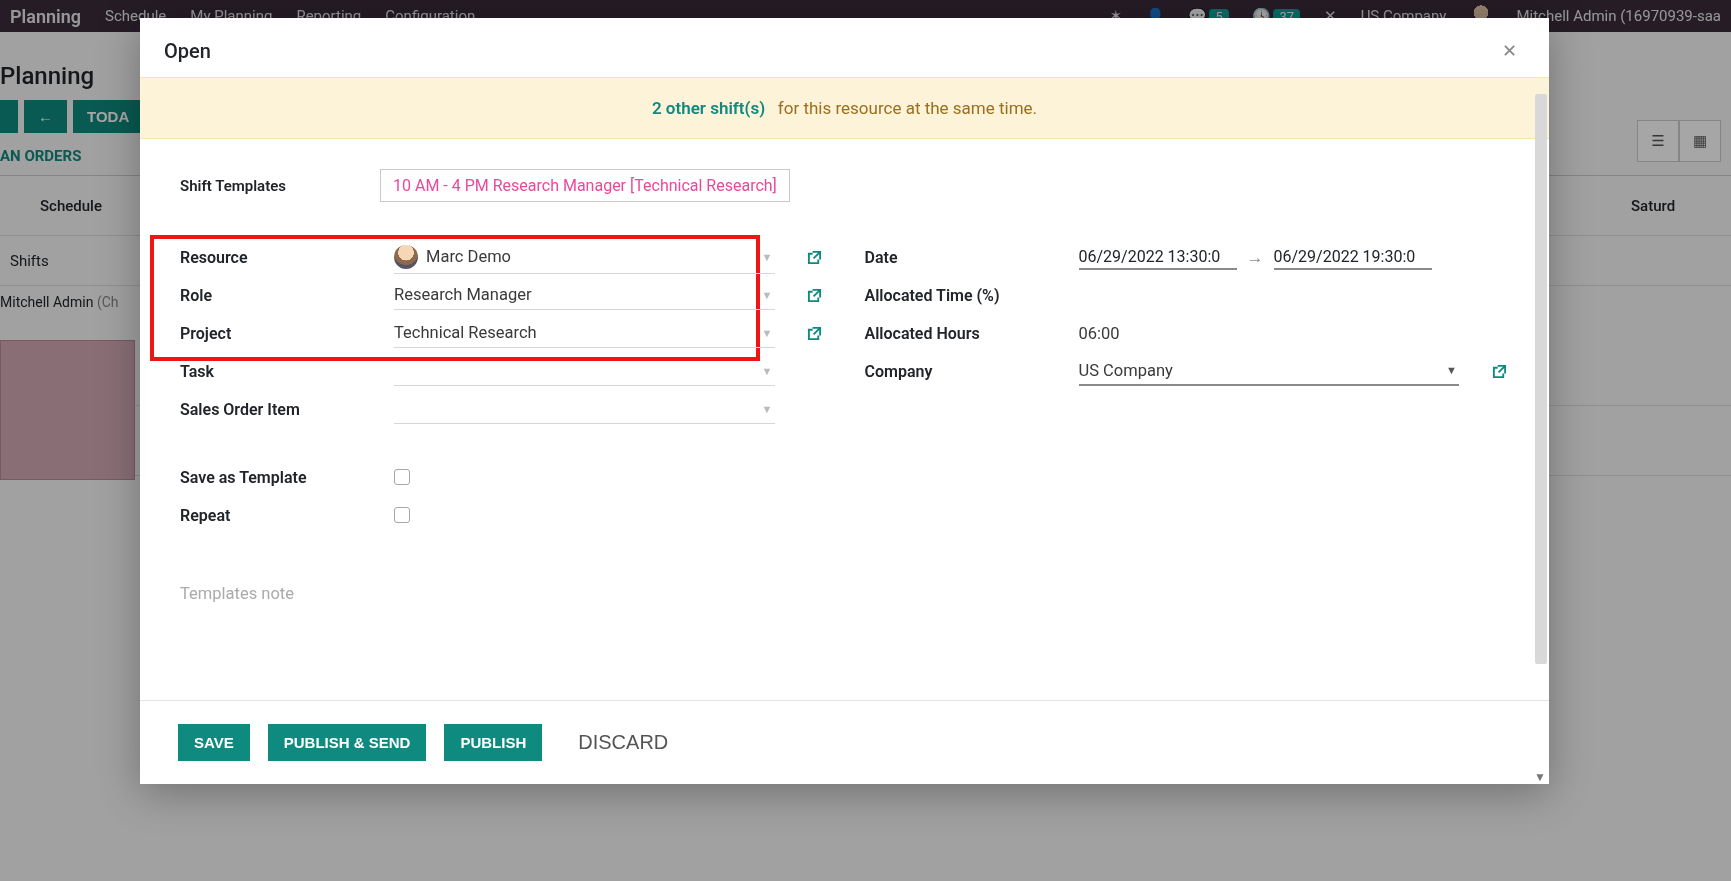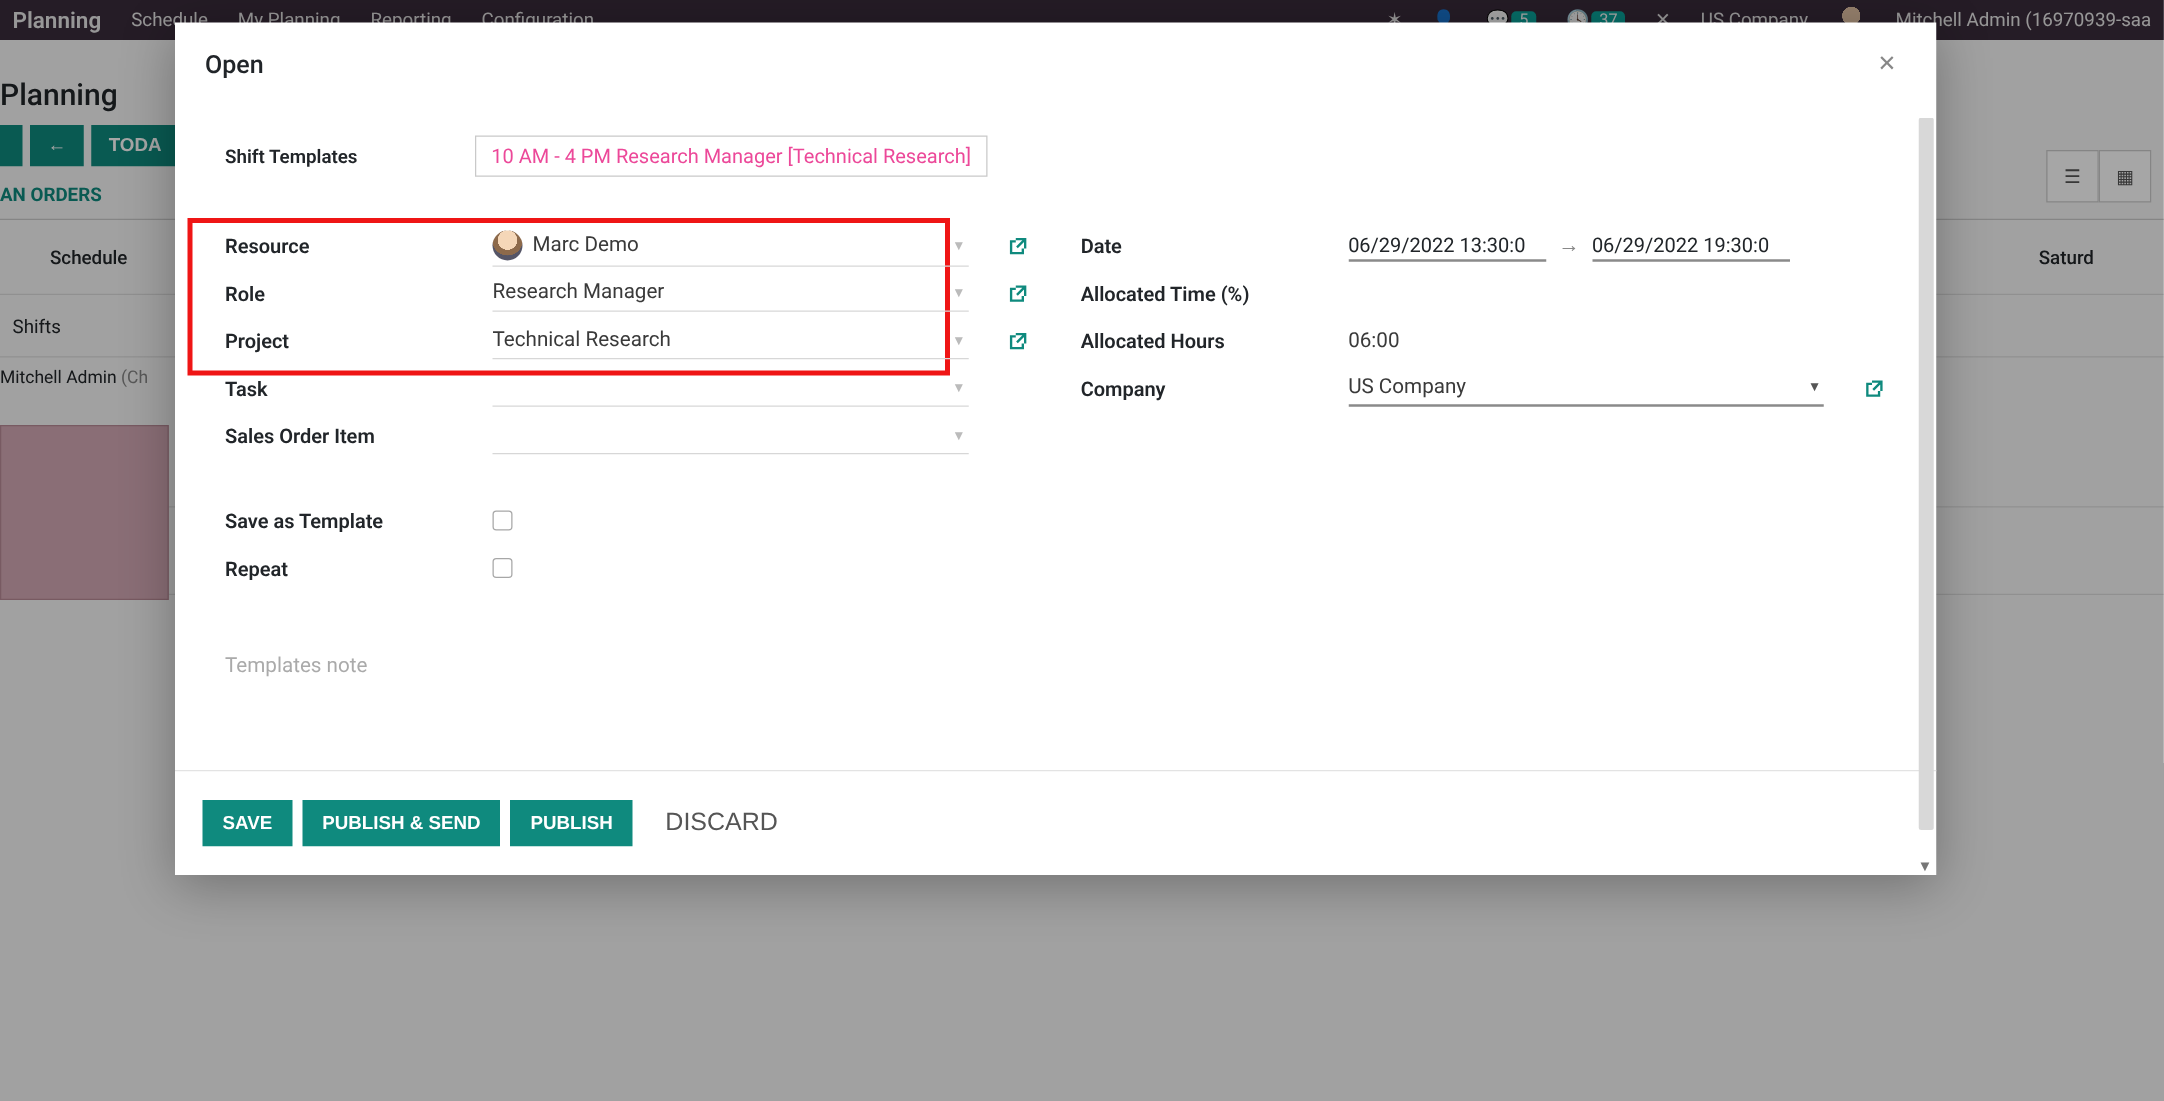--- a/index.html
+++ b/index.html
@@ -80,21 +80,21 @@
     width: 42px; height: 42px; border: 1px solid #ccc; background: #fff;
     display: flex; align-items: center; justify-content: center; color: #555;
   }
 
   
   .modal {
     position: absolute; left: 140px; top: 18px; right: 182px;
     background: #fff;
     display: flex; flex-direction: column;
     box-shadow: 0 8px 40px rgba(0,0,0,0.3);
-    height: 682px;
+    height: 766px;
   }
   .modal-header {
     display: flex; align-items: center; justify-content: space-between;
     padding: 18px 24px 12px 24px;
   }
   .modal-header h3 { font-size: 20px; font-weight: 500; }
   .close-x {
     font-size: 18px; color: #888; cursor: pointer; padding: 4px 8px;
   }
 
@@ -177,22 +177,22 @@
     width: 16px; height: 16px; border: 1px solid #a7a7a7; border-radius: 3px;
   }
 
   .note-box {
     margin-top: 50px; color: #aaa; font-size: 16.5px;
     border-bottom: 1px solid #e2e2e2; padding-bottom: 56px;
   }
 
   .modal-footer {
     border-top: 1px solid #e3e3e3;
-    padding: 20px 22px;
-    display: flex; gap: 8px; align-items: center; margin-top: 44px;
+    padding: 20px 38px;
+    display: flex; gap: 18px; align-items: center; margin-top: 44px;
   }
   .btn {
     border: none; padding: 10px 16px; font-weight: 700; font-size: 15px; cursor: pointer;
   }
   .btn-primary { background: #0f8a7e; color: #fff; }
   .btn-link { background: transparent; color: #555; font-weight: 500; padding-left: 18px; font-size: 20px;}
 
   .scroll-thumb {
     position: absolute; right: 2px; top: 76px; width: 12px; height: 570px;
     background: #d8d8d8; border-radius: 2px;
@@ -265,20 +265,23 @@
 </div>
 
 <div class="bg-overlay"></div>
 
 <div class="modal">
   <div class="modal-header">
     <h3>Open</h3>
     <span class="close-x">✕</span>
   </div>
 
+  <div class="warning-bar">
+    <span class="link">2 other shift(s)</span>&nbsp;&nbsp;<span> for this resource at the same time.</span>
+  </div>
 
   <div class="modal-body">
 
     <div class="shift-templates-row">
       <label>Shift Templates</label>
       <span class="shift-template-chip">10 AM - 4 PM Research Manager [Technical Research]</span>
     </div>
 
     <div class="highlight-box" style="left:10px; top:96px; width:610px; height:126px;"></div>
 

